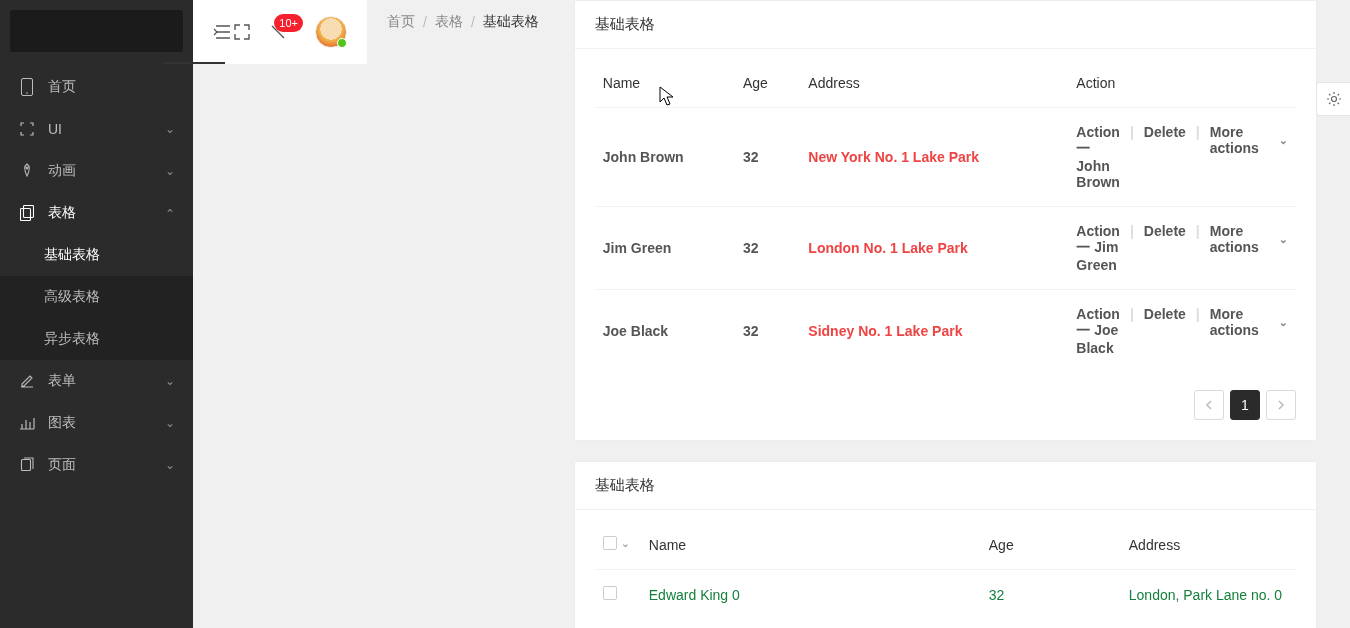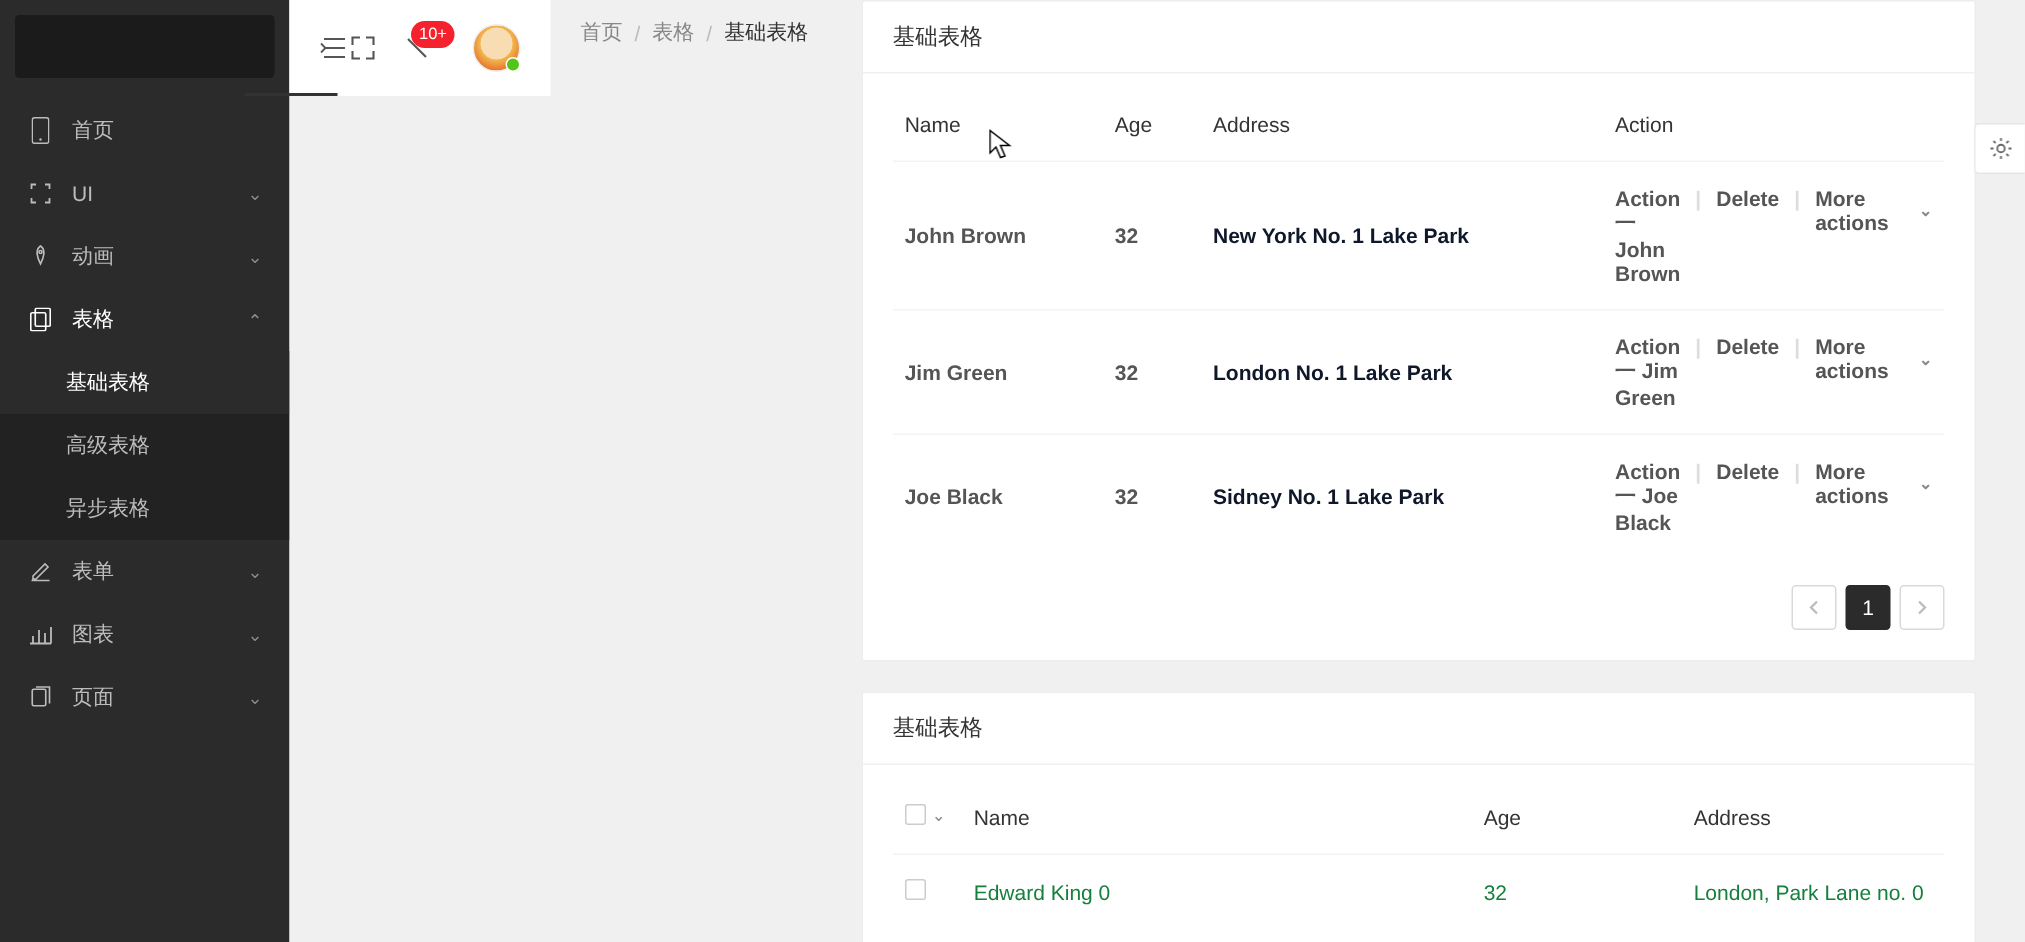--- a/index.html
+++ b/index.html
@@ -73,21 +73,21 @@
 
 
 .tbl { width: 100%; border-collapse: collapse; }
 .tbl th {
   text-align: left; color: #333; font-weight: 500; font-size: 14px;
   padding: 16px 8px;
 }
 .tbl td {
   border-top: 1px solid #f3f3f3; padding: 16px 8px; color: #555; font-size: 14px; font-weight: bold;
 }
-.tbl td .addr { color: #0f172a; }
+.tbl td .addr { color: #ef4444; }
 .actions { display: flex; align-items: flex-start; gap: 10px; color: #555; }
 .actions .alink { cursor: pointer; }
 .actions .divider { color: #ddd; }
 .more { display: inline-flex; align-items: center; gap: 20px; cursor: pointer; }
 .more .down { font-size: 11px; color: #888; }
 
 .pagination { display: flex; gap: 6px; justify-content: flex-end; margin-top: 18px; }
 .page-btn {
   width: 30px; height: 30px; border: 1px solid #d9d9d9; border-radius: 3px;
   display: inline-flex; align-items: center; justify-content: center;

